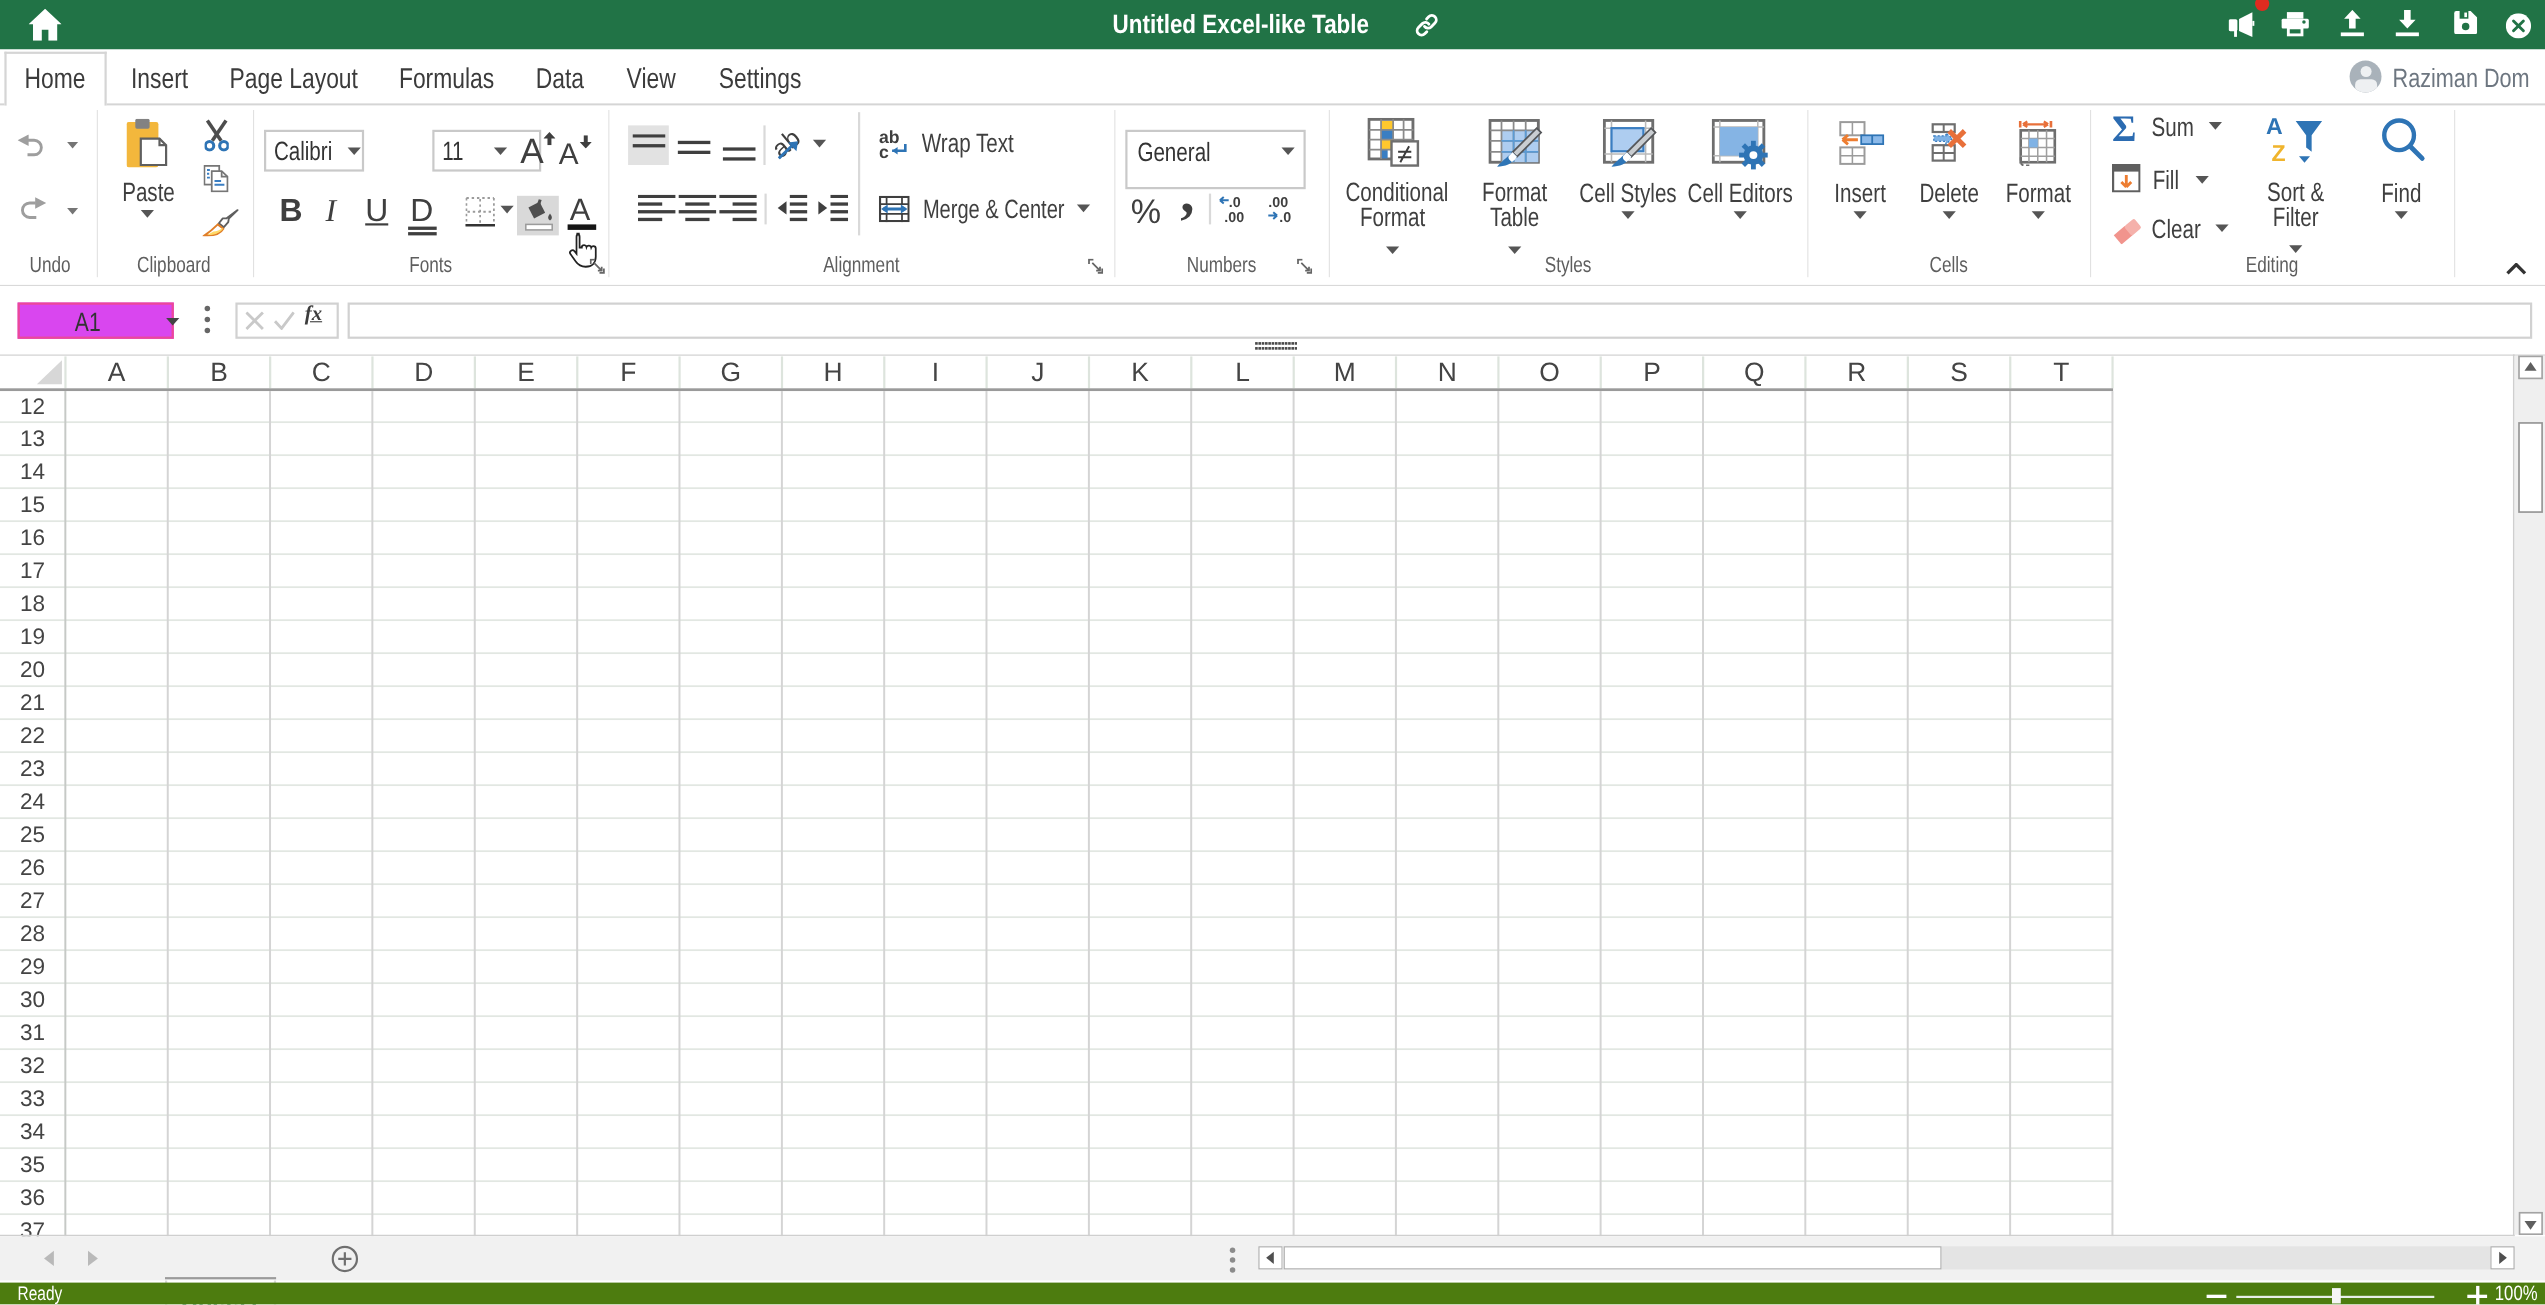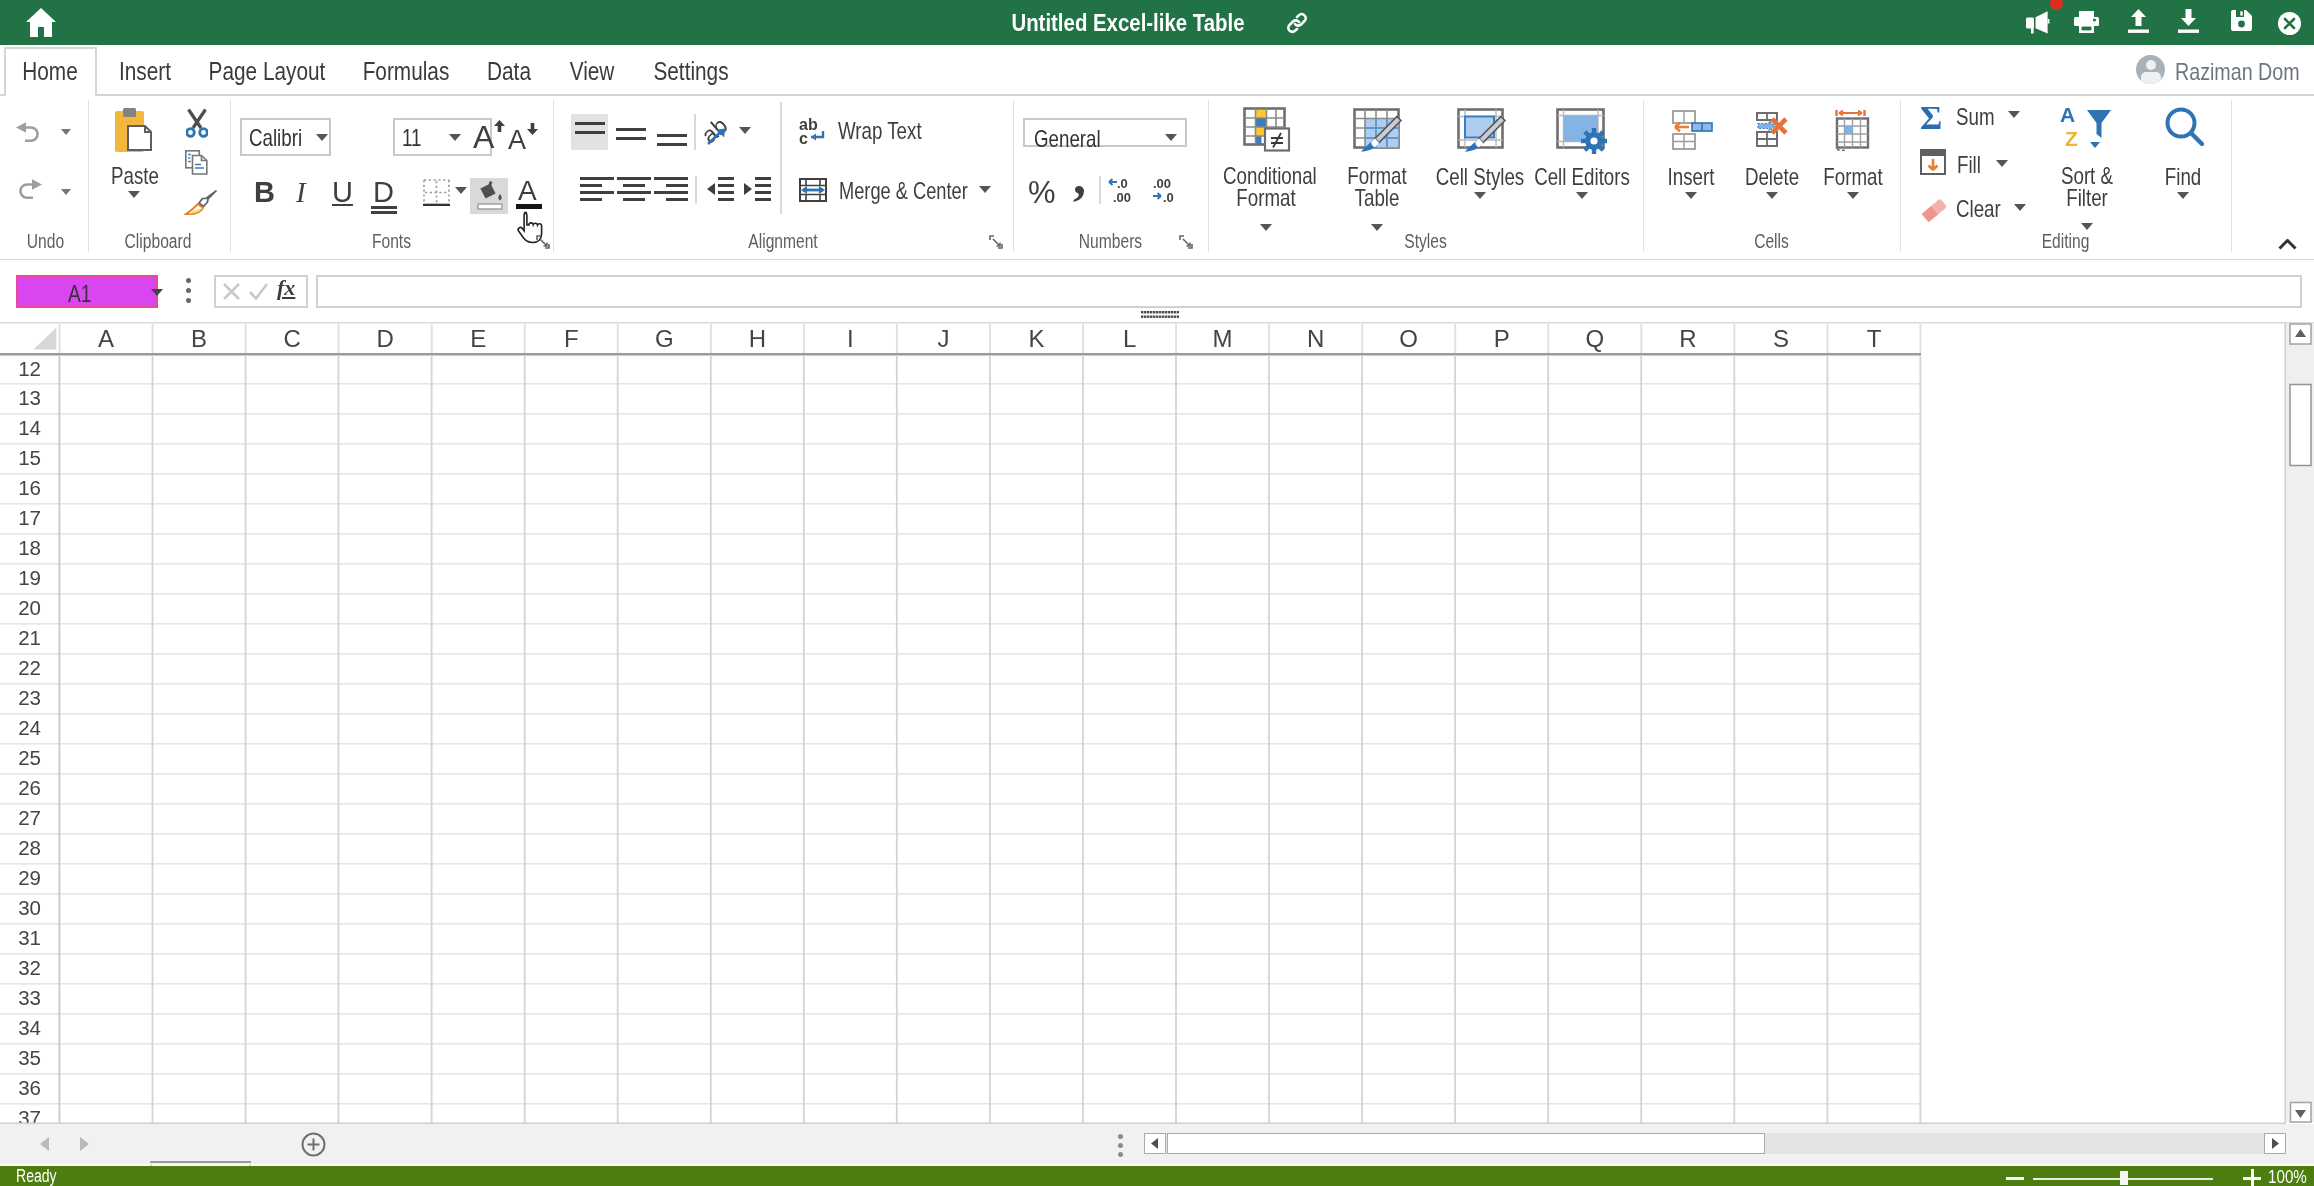--- a/index.html
+++ b/index.html
@@ -264,21 +264,21 @@
     <path d="M8 8 L2 12 L8 16 Z" fill="#2e74b5"></path>
     <path d="M20 8 L26 12 L20 16 Z" fill="#2e74b5"></path>
   </svg>
   <div class="btxt abs ol" style="left:839px;top:81px;transform:scaleX(0.76);">Merge &amp; Center</div>
   <div class="caret abs" style="left:979px;top:90px;"></div>
   <div class="lbl abs" style="left:553px;top:134px;width:460px;text-align:center;">Alignment</div>
   <svg class="abs" style="left:989px;top:139px;" width="14" height="14" viewBox="0 0 14 14">
       <path d="M1 5 L1 1 L5 1 M13 9 L13 13 L9 13 M4 4 L11 11 M7.5 11 L11 11 L11 7.5" stroke="#666" stroke-width="1.6" fill="none"></path>
     </svg>
 
-  <div class="abs" style="left:1023px;top:22px;width:164px;height:29px;border:2px solid #c9c9c9;">
+  <div class="abs" style="left:1023px;top:22px;width:164px;height:54px;border:2px solid #c9c9c9;">
     <span class="abs ol" style="left:9px;top:5px;font-size:24px;color:#333;transform:scaleX(0.78);">General</span>
     <div class="caret abs" style="left:140px;top:14px;"></div>
   </div>
   <div class="abs" style="left:1028px;top:79px;font-size:31px;color:#3f3f3f;">%</div>
   <div class="abs" style="left:1073px;top:51px;font-size:52px;font-weight:bold;color:#3f3f3f;font-family:'Liberation Serif',serif;">,</div>
   <div class="abs" style="left:1099px;top:80px;width:1.5px;height:28px;background:#d9d9d9;"></div>
   <svg class="abs" style="left:1108px;top:81px;" width="30" height="26" viewBox="0 0 30 26">
     <text x="9" y="11" font-size="13" font-weight="bold" fill="#3f3f3f" font-family="Liberation Sans">.0</text>
     <text x="5" y="25" font-size="13" font-weight="bold" fill="#3f3f3f" font-family="Liberation Sans">.00</text>
     <path d="M9 5 L1 5 M1 5 L4.5 2 M1 5 L4.5 8" stroke="#2e74b5" stroke-width="1.8" fill="none"></path>
@@ -441,21 +441,21 @@
     <div class="abs" style="left:0;top:11px;width:5px;height:5px;border-radius:50%;background:#666;"></div>
     <div class="abs" style="left:0;top:21px;width:5px;height:5px;border-radius:50%;background:#666;"></div>
   </div>
   <div class="abs" style="left:214px;top:15px;width:94px;height:33px;border:2px solid #d1d1d1;background:#fff;">
     <svg class="abs" style="left:7px;top:6px;" width="17" height="17" viewBox="0 0 17 17">
         <path d="M1 1 L16 16 M16 1 L1 16" stroke="#c9c9c9" stroke-width="2.6"></path>
       </svg>
     <svg class="abs" style="left:33px;top:6px;" width="19" height="17" viewBox="0 0 19 17">
         <path d="M1 9 L7 15.5 L18 1" stroke="#c9c9c9" stroke-width="2.6" fill="none"></path>
       </svg>
-    <span class="abs" style="left:61px;top:-2px;font-family:'Liberation Serif',serif;font-style:italic;font-weight:bold;font-size:22px;color:#3d3d3d;text-decoration:underline;">fx</span>
+    <span class="abs" style="left:61px;top:-2px;font-family:'Liberation Serif',serif;font-style:italic;font-weight:bold;font-size:19px;color:#3d3d3d;text-decoration:underline;">fx</span>
   </div>
   <div class="abs" style="left:316px;top:15px;width:1986px;height:33px;border:2px solid #d1d1d1;background:#fff;"></div>
 
   <svg class="abs" style="left:1141px;top:51px;" width="38" height="8" viewBox="0 0 38 8">
     <g fill="#4a4a4a">
       <rect x="0" y="0" width="2.4" height="2.4"></rect>
         <rect x="3" y="0" width="2.4" height="2.4"></rect>
         <rect x="6" y="0" width="2.4" height="2.4"></rect>
         <rect x="9" y="0" width="2.4" height="2.4"></rect>
         <rect x="12" y="0" width="2.4" height="2.4"></rect>

